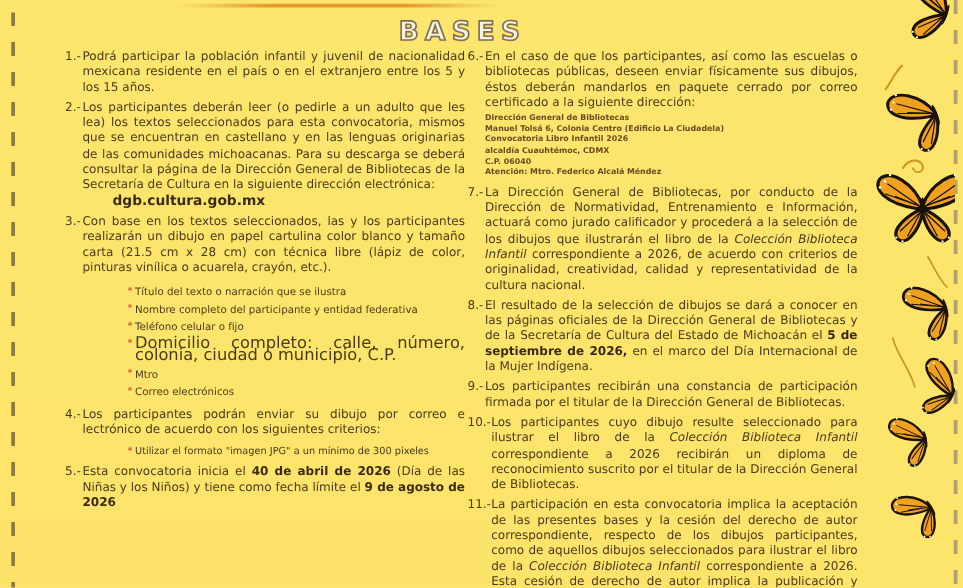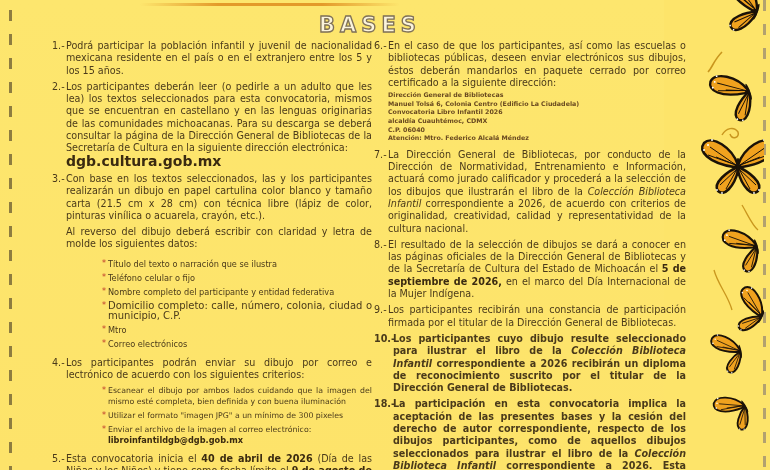--- a/index.html
+++ b/index.html
@@ -34,30 +34,30 @@
     text-shadow: 0 0 1px #7f7158;
   }
   .col {
     position: absolute; top: 40px; font-size: 9.6px; line-height: 12.3px;
     text-align: justify;
   }
   .col.left { left: 52px; width: 320px; }
   .col.right { left: 374px; width: 312px; }
   .item { position: relative; padding-left: 14px; margin-bottom: 4px; }
   .item .num { position: absolute; left: 0; top: 0; }
-  .item.wide { padding-left: 19px; font-weight: bold; }
+  .item.wide { padding-left: 19px; }
   .para { padding-left: 14px; margin-bottom: 8px; }
   b, .bold { font-weight: bold; color: #3a2a10; }
   i, .ital { font-style: italic; }
   .bullets { padding-left: 30px; margin: 6px 0 6px 0; font-size: 8.2px; line-height: 10px; }
   .bullets li { list-style: none; margin-bottom: 3.5px; position: relative; padding-left: 6px; margin-left: 20px; }
   .bullets li::before { content: "*"; position: absolute; left: 0; top: 0; color: #c0392b; font-size: 8px; }
   .bullets.b4 { padding-left: 30px; line-height: 10.5px; }
   .address { padding-left: 14px; font-size: 6.3px; line-height: 8.6px; font-weight: bold; color: #6a4a20; margin: 2px 0 6px 0; }
-  .url { font-weight: bold; font-size: 14px; color: #3a2a10; }
+  .url { font-weight: bold; font-size: 11px; color: #3a2a10; margin-left: 24px; }
   .butterflies { position: absolute; left: 682px; top: 0; width: 82px; height: 470px; }
 </style>
 </head>
 <body>
 
 <div class="page">
   <div class="stitch-left"></div>
   <div class="stitch-right"></div>
   <div class="top-line"></div>
 
@@ -72,55 +72,49 @@
     <div class="item">
       <span class="num">2.-</span>
       <span>Los participantes deberán leer (o pedirle a un adulto que les lea) los textos seleccionados para esta convocatoria, mismos que se encuentran en castellano y en las lenguas originarias de las comunidades michoacanas. Para su descarga se deberá consultar la página de la Dirección General de Bibliotecas de la Secretaría de Cultura en la siguiente dirección electrónica:</span><br>
       <span class="url">dgb.cultura.gob.mx</span>
     </div>
 
     <div class="item">
       <span class="num">3.-</span>
       <span>Con base en los textos seleccionados, las y los participantes realizarán un dibujo en papel cartulina color blanco y tamaño carta (21.5 cm x 28 cm) con técnica libre (lápiz de color, pinturas vinílica o acuarela, crayón, etc.).</span>
     </div>
-    <div class="para">Al reverso del dibujo deberá escribir con claridad y letra de molde los siguientes datos:</div>
 
     <ul class="bullets" style="margin-top:7px;">
       <li style="margin-bottom:4px;">Título del texto o narración que se ilustra</li>
+      <li style="margin-bottom:4px;">Nombre completo del participante y entidad federativa</li>
       <li style="margin-bottom:4px;">Teléfono celular o fijo</li>
-      <li style="margin-bottom:4px;">Nombre completo del participante y entidad federativa</li>
-      <li style="margin-bottom:4px;font-size:10px;">Domicilio completo: calle, número, colonia, ciudad o municipio, C.P.</li>
+      <li style="margin-bottom:4px;font-size:13px;">Domicilio completo: calle, número, colonia, ciudad o municipio, C.P.</li>
       <li style="margin-bottom:4px;">Mtro</li>
       <li>Correo electrónicos</li>
     </ul>
 
     <div class="item" style="margin-top:8px;">
       <span class="num">4.-</span>
       <span>Los participantes podrán enviar su dibujo por correo e lectrónico de acuerdo con los siguientes criterios:</span>
     </div>
 
     <ul class="bullets b4" style="margin-top:5px;font-size:7.8px;">
-      <li>Escanear el dibujo por ambos lados cuidando que la imagen del mismo esté completa, bien definida y con buena iluminación</li>
       <li>Utilizar el formato "imagen JPG" a un mínimo de 300 pixeles</li>
-      <li>
-        <span>Enviar el archivo de la imagen al correo electrónico:</span><br>
-        <span class="bold" style="font-size:8.2px;">libroinfantildgb@dgb.gob.mx</span>
-      </li>
     </ul>
 
     <div class="item" style="margin-top:6px;">
       <span class="num">5.-</span>
       <span>Esta convocatoria inicia el </span><b>40 de abril de 2026</b><span> (Día de las Niñas y los Niños) y tiene como fecha límite el </span><b>9 de agosto de 2026</b>
     </div>
   </div>
 
   <div class="col right">
     <div class="item" style="margin-bottom:2px;">
       <span class="num">6.-</span>
-      <span>En el caso de que los participantes, así como las escuelas o bibliotecas públicas, deseen enviar electrónicos sus dibujos, éstos deberán mandarlos en paquete cerrado por correo certificado a la siguiente dirección:</span>
+      <span>En el caso de que los participantes, así como las escuelas o bibliotecas públicas, deseen enviar físicamente sus dibujos, éstos deberán mandarlos en paquete cerrado por correo certificado a la siguiente dirección:</span>
     </div>
     <div class="address">
       <div>Dirección General de Bibliotecas</div>
       <div>Manuel Tolsá 6, Colonia Centro (Edificio La Ciudadela)</div>
       <div>Convocatoria Libro Infantil 2026</div>
       <div>alcaldía Cuauhtémoc, CDMX</div>
       <div>C.P. 06040</div>
       <div>Atención:  Mtro. Federico Alcalá Méndez</div>
     </div>
 
@@ -138,21 +132,21 @@
       <span class="num">9.-</span>
       <span>Los participantes recibirán una constancia de participación firmada por el titular de la Dirección General de Bibliotecas.</span>
     </div>
 
     <div class="item wide">
       <span class="num">10.-</span>
       <span>Los participantes cuyo dibujo resulte seleccionado para ilustrar el libro de la </span><i>Colección Biblioteca Infantil</i><span> correspondiente a 2026 recibirán un diploma de reconocimiento suscrito por el titular de la Dirección General de Bibliotecas.</span>
     </div>
 
     <div class="item wide">
-      <span class="num">18.-</span>
+      <span class="num">11.-</span>
       <span>La participación en esta convocatoria implica la aceptación de las presentes bases y la cesión del derecho de autor correspondiente, respecto de los dibujos participantes, como de aquellos dibujos seleccionados para ilustrar el libro de la </span><i>Colección Biblioteca Infantil</i><span> correspondiente a 2026.  Esta cesión de derecho de autor implica la publicación y difusión tanto en medios impresos como electrónicos.</span>
     </div>
 
   </div>
 
   <div class="butterflies">
     <svg width="82" height="470" viewBox="0 0 82 470">
       <defs>
         <g id="bfly">
 

